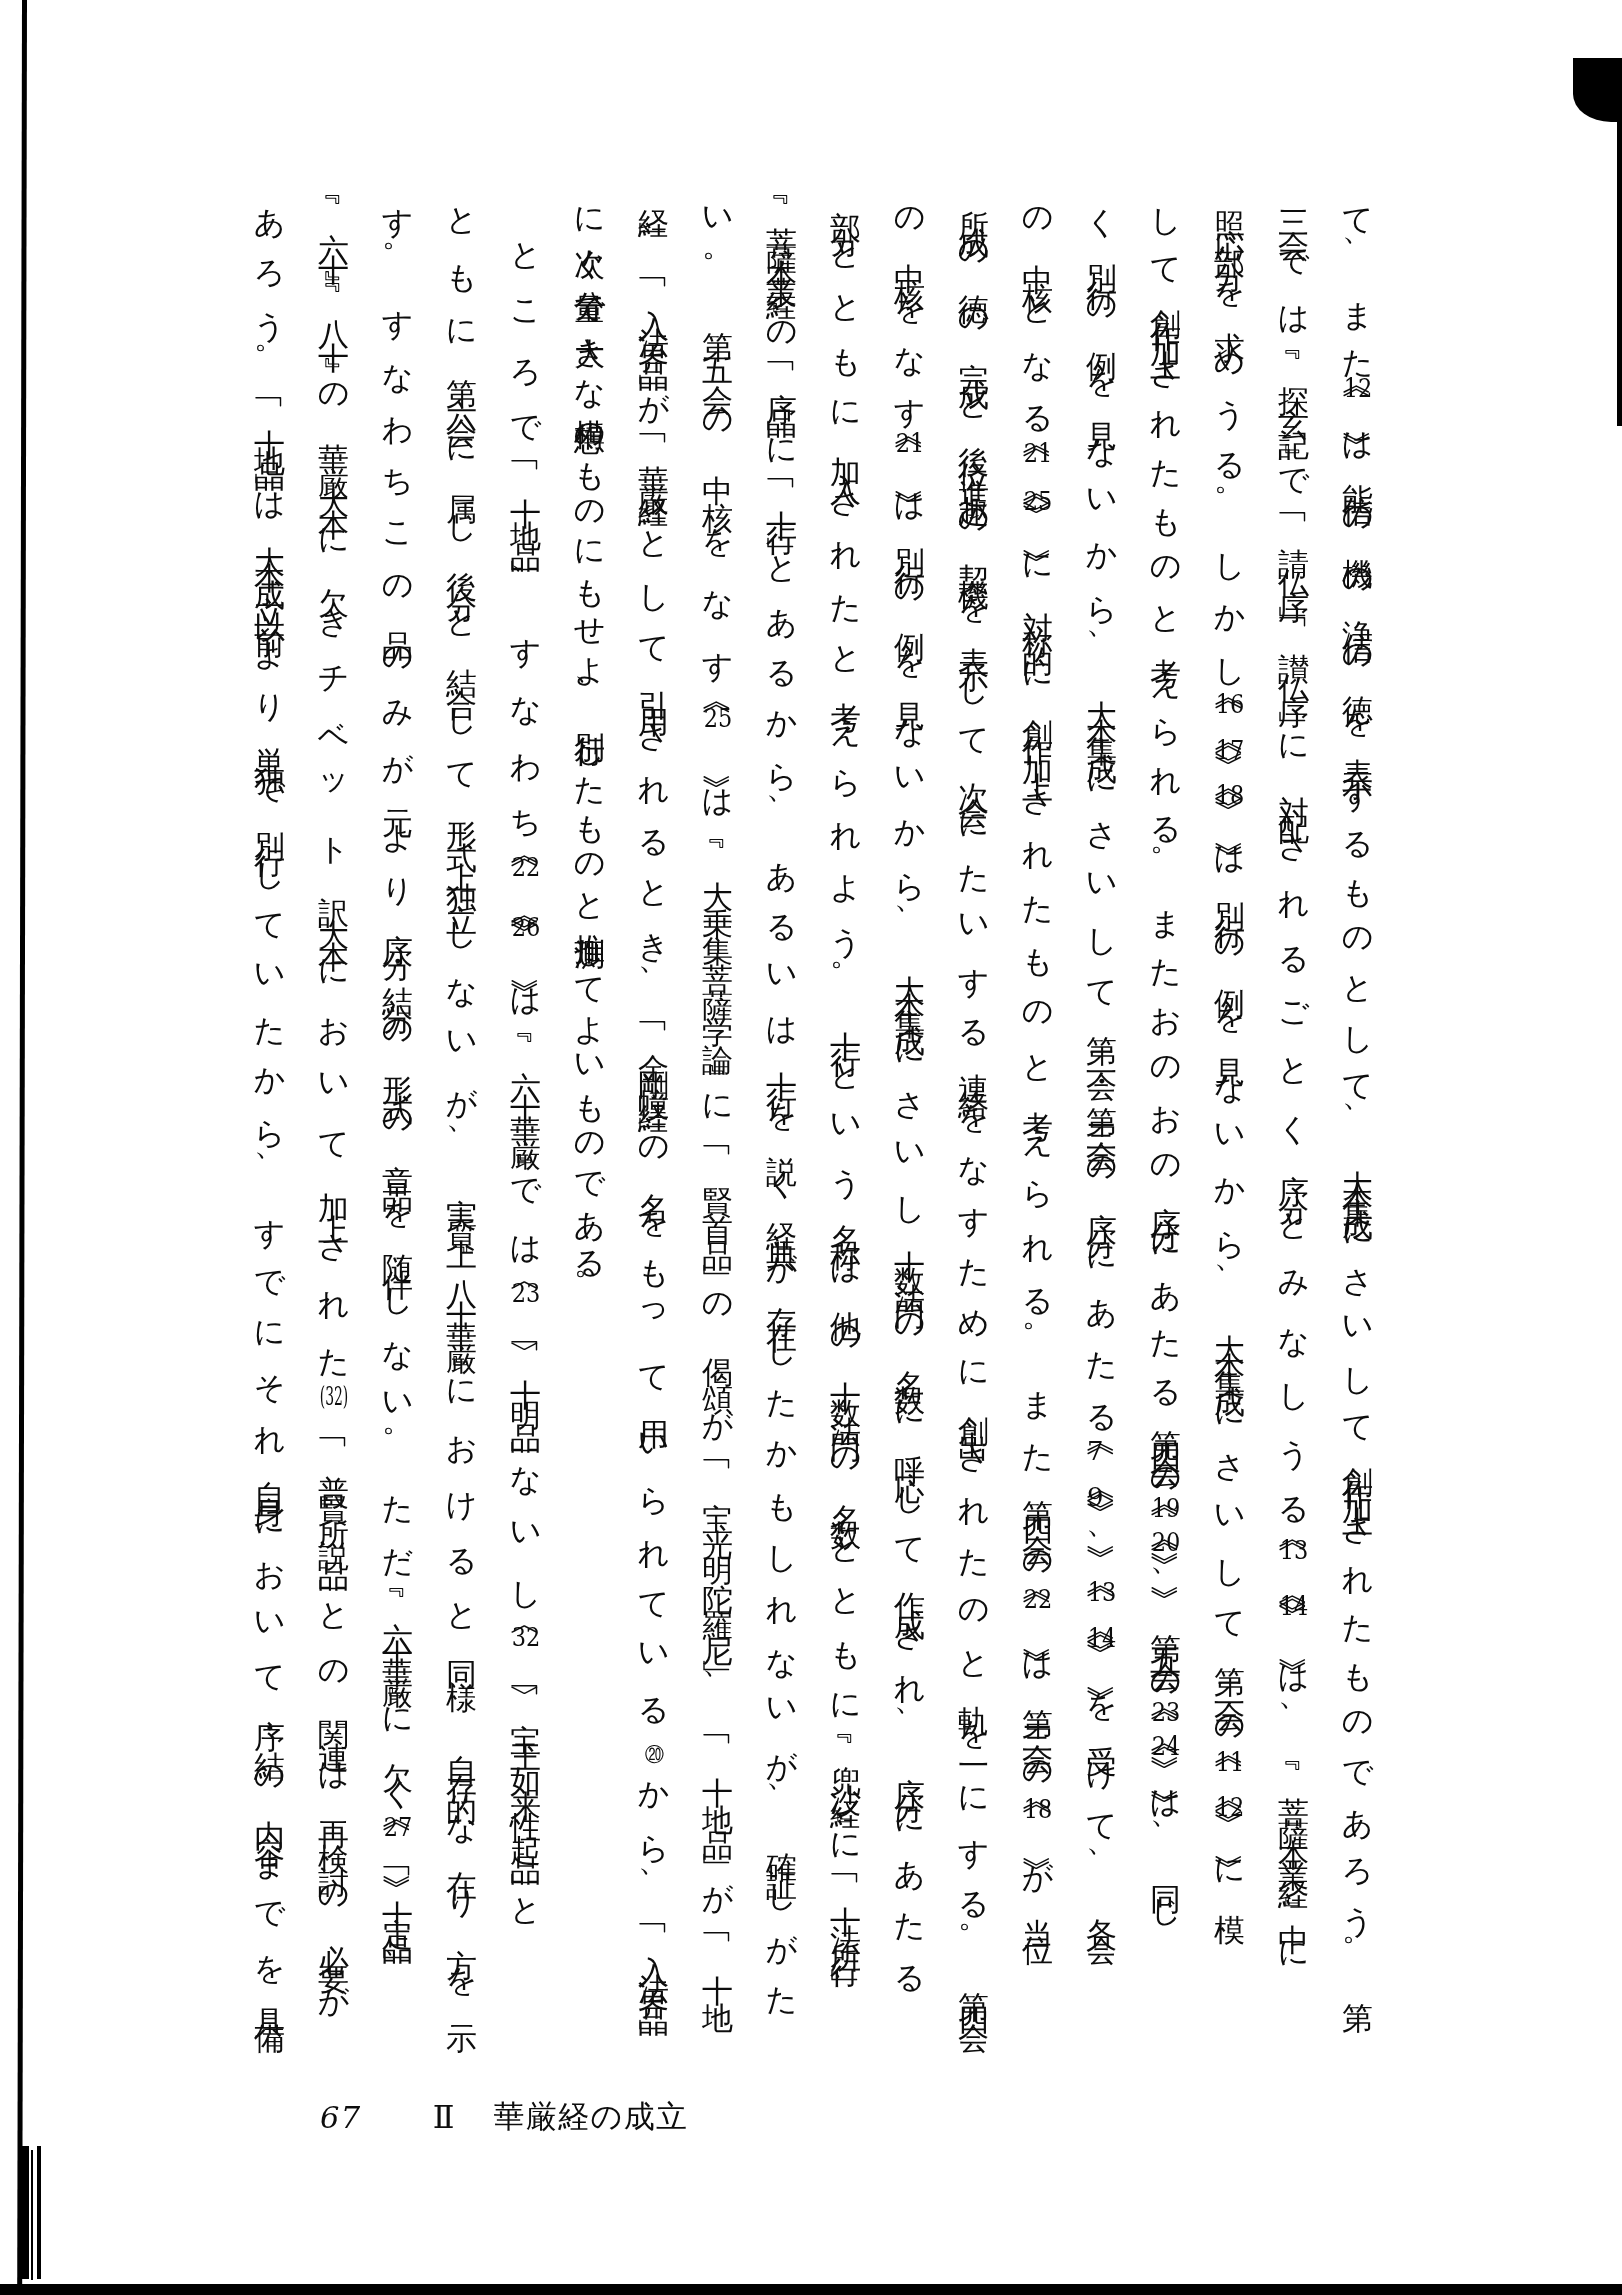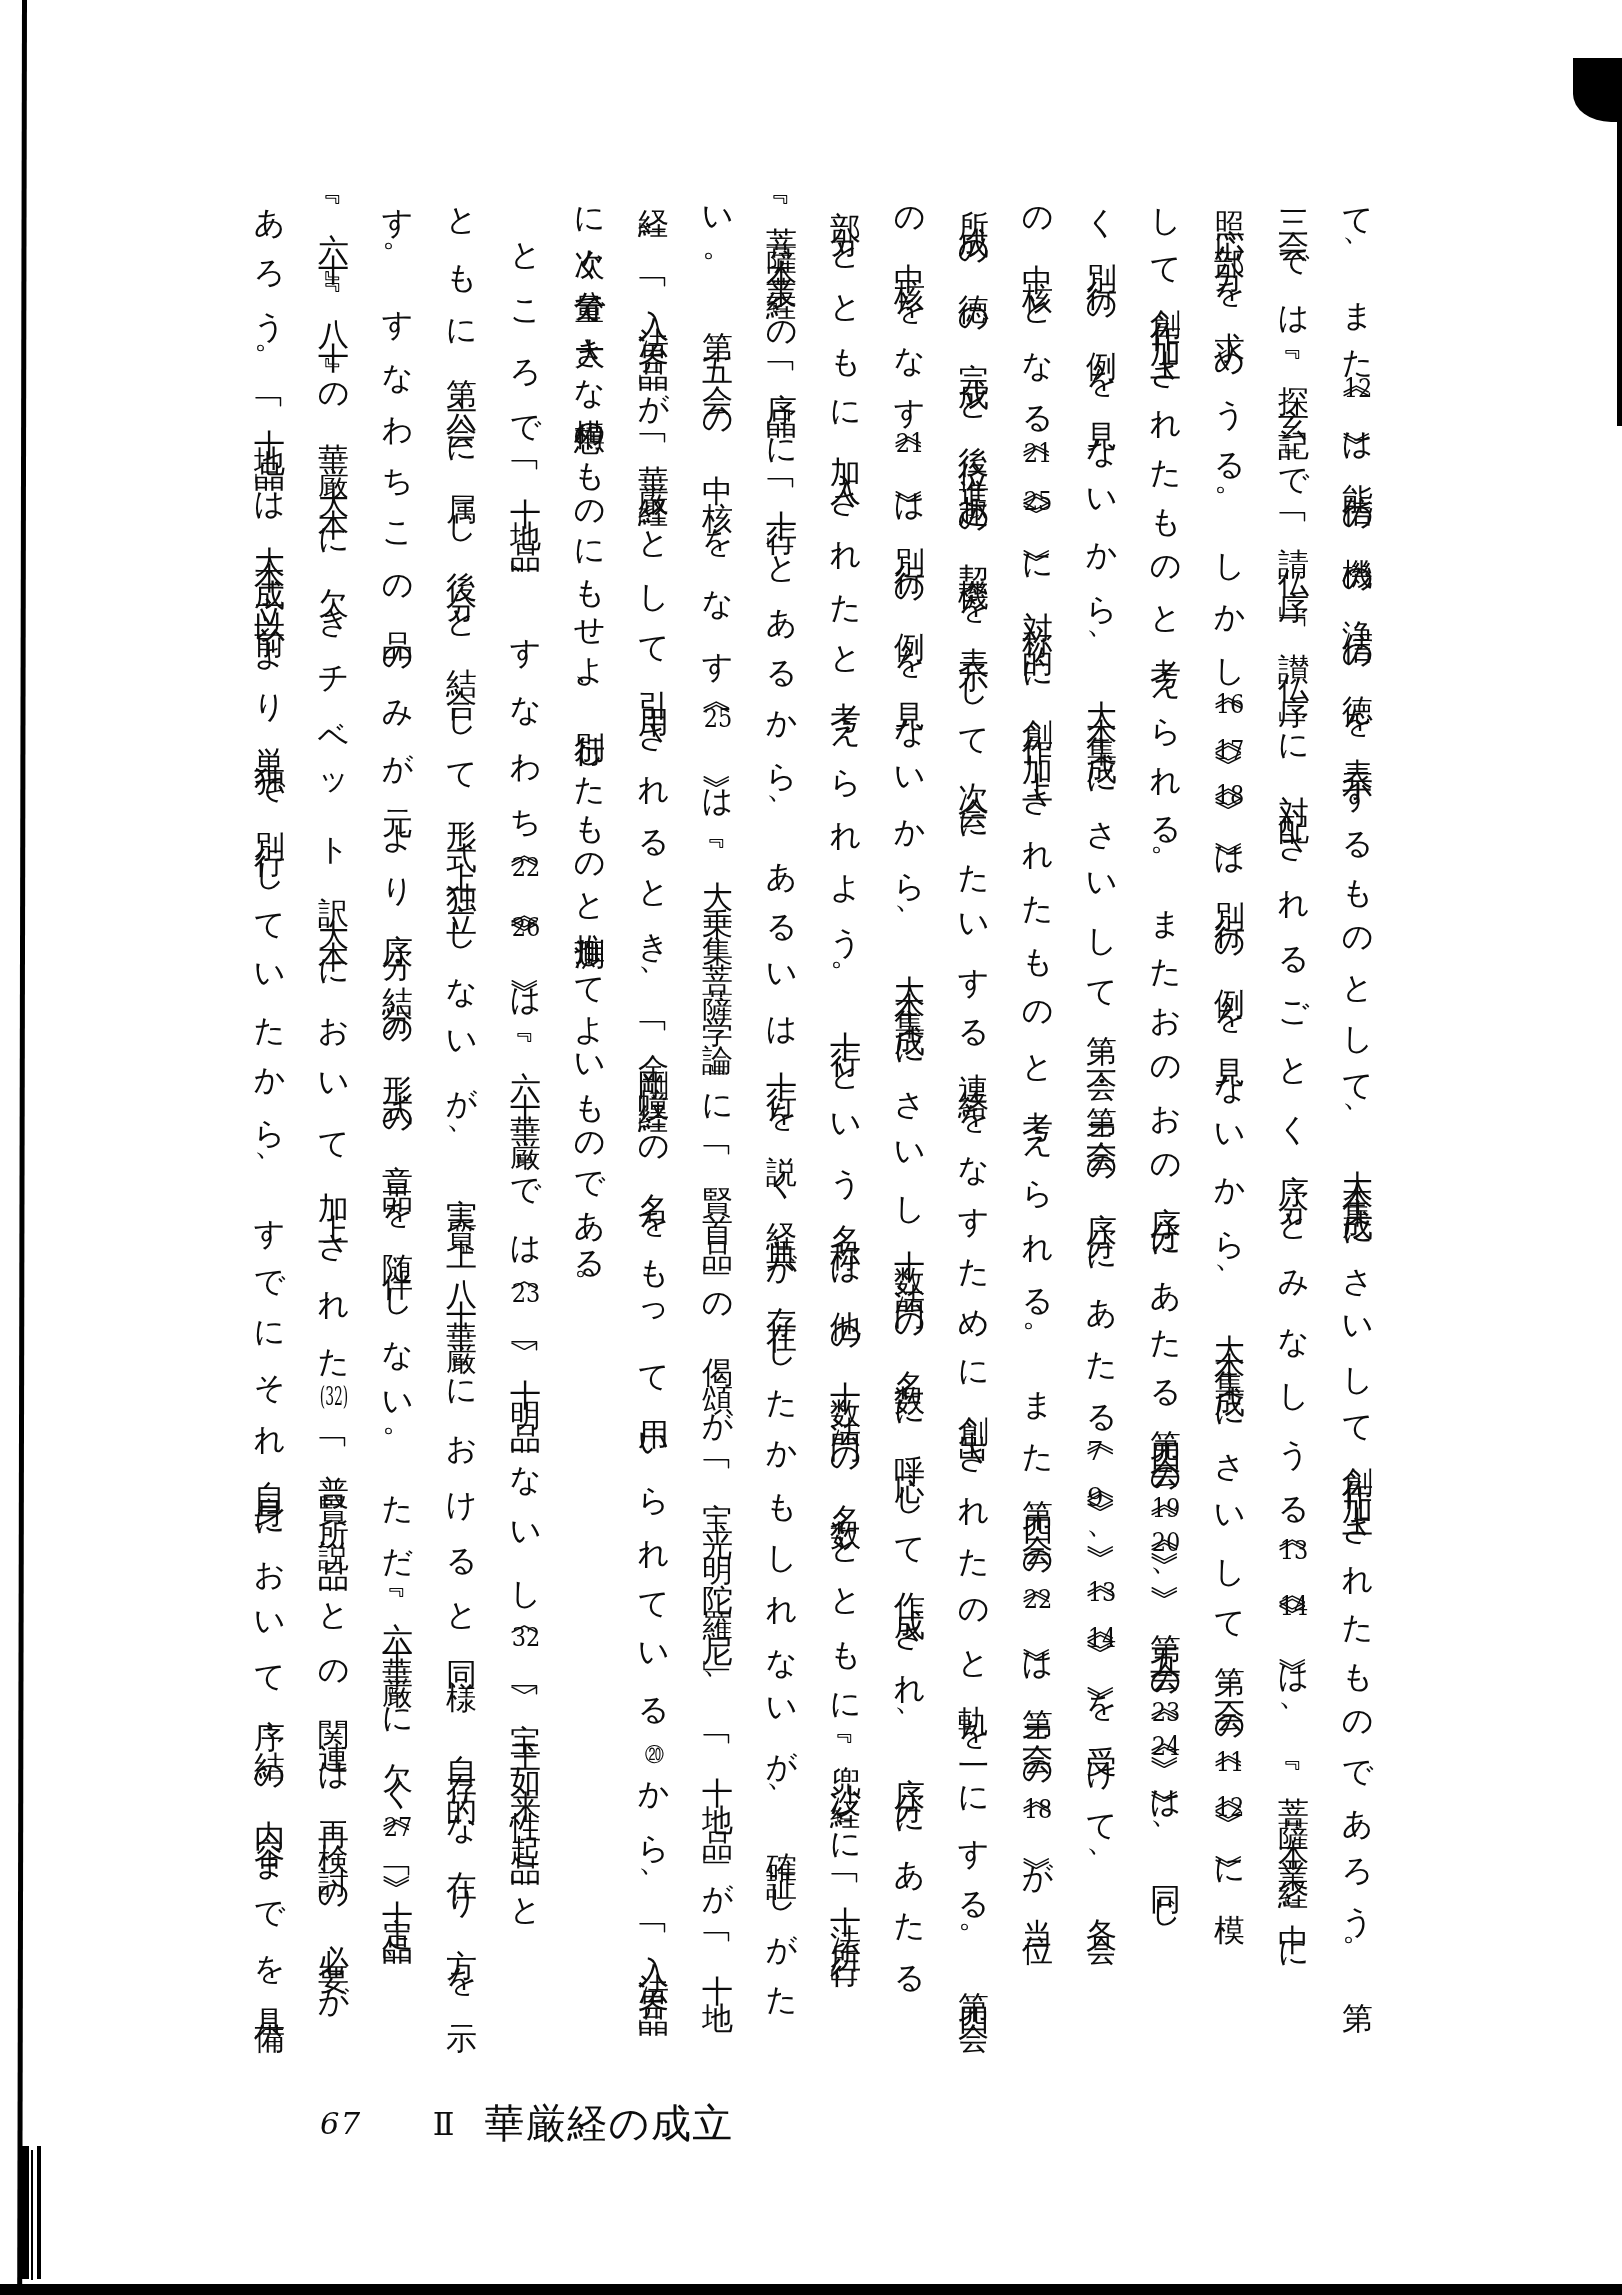--- a/index.html
+++ b/index.html
@@ -65,21 +65,21 @@
     position: absolute;
     left: 320px;
     top: 2096px;
     display: flex;
     align-items: center;
     font-size: 30.5px;
     white-space: nowrap;
   }
   .page-number { font-style: italic; letter-spacing: 1.4px; }
   .chapter-number { margin-left: 71px; font-size: 32px; }
-  .chapter-title { margin-left: 30px; font-size: 40px; letter-spacing: 1.4px; }
+  .chapter-title { margin-left: 39px; font-size: 31px; letter-spacing: 1.4px; }
 </style>
 </head>
 <body>
 
 <div class="page">
 
   <div class="binding-line"></div>
   <div class="bottom-left-bar-1"></div>
   <div class="bottom-left-bar-2"></div>
   <div class="bottom-left-bar-3"></div>

